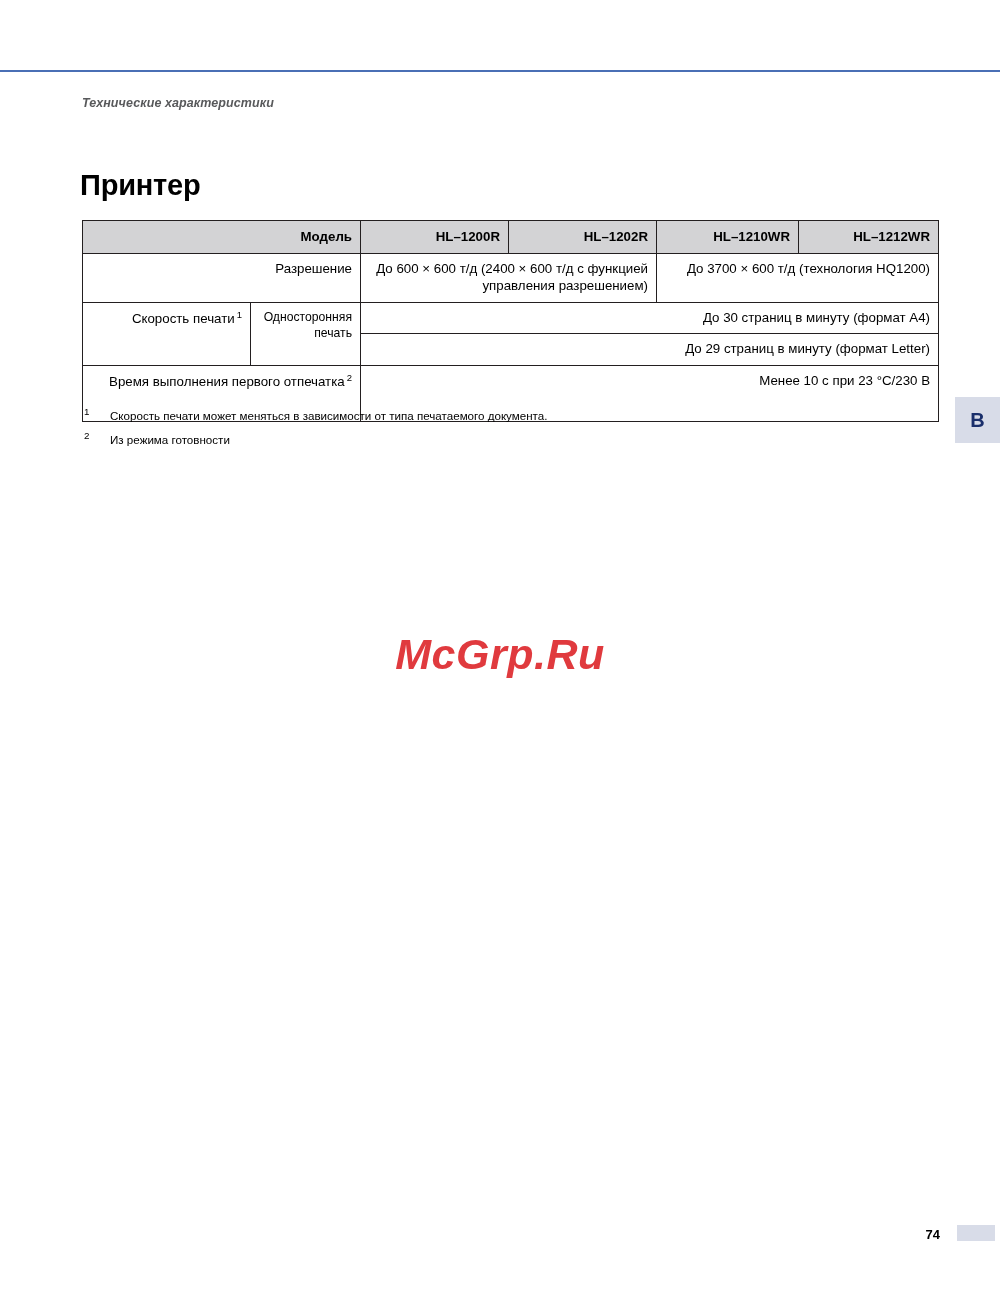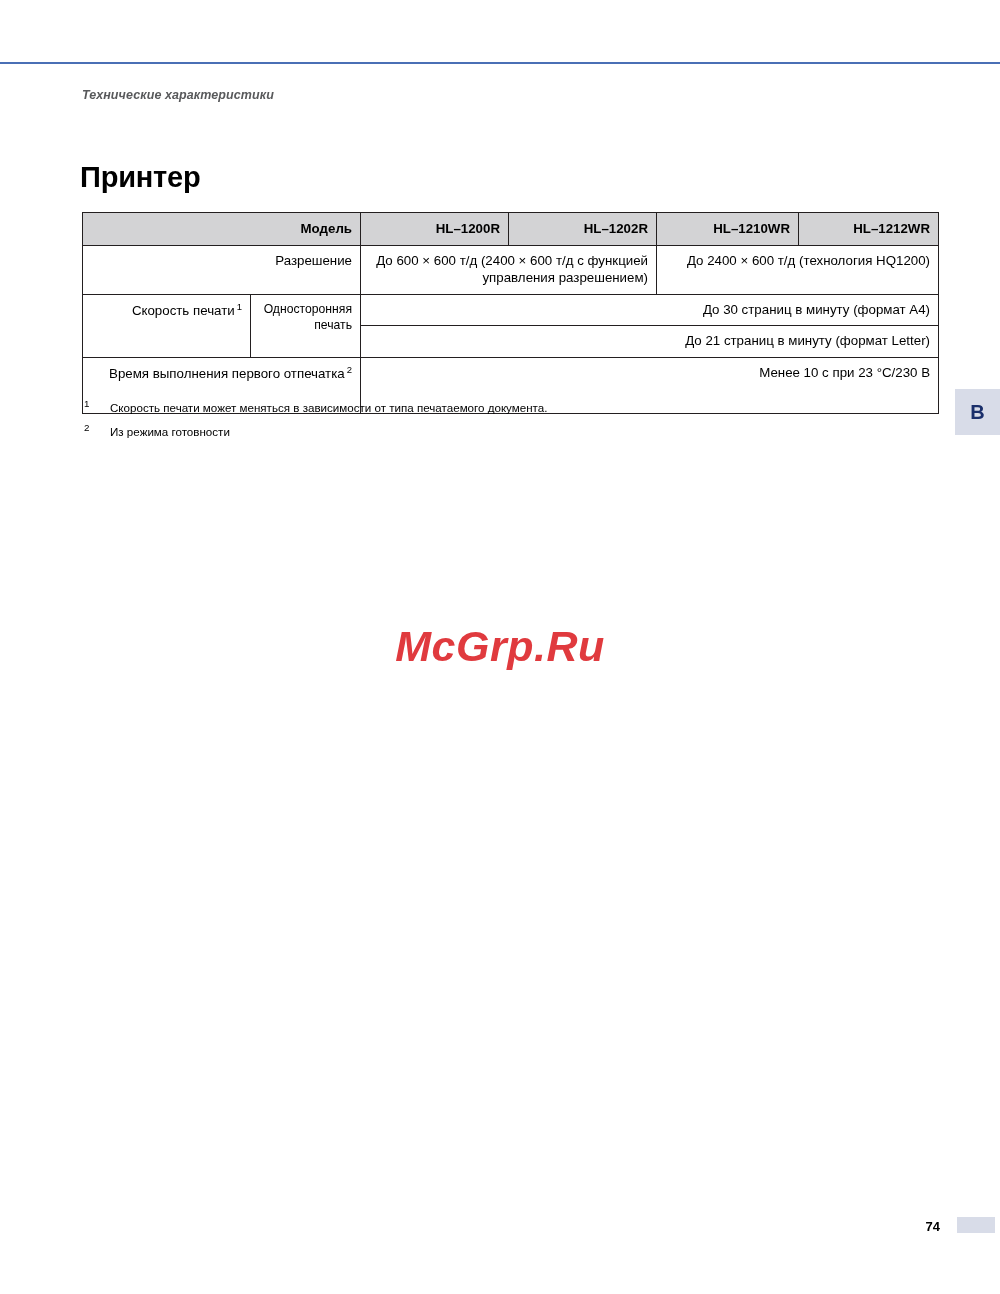--- a/index.html
+++ b/index.html
@@ -20,21 +20,21 @@
     position: absolute;
     top: 58px;
     left: 0;
     width: 1000px;
     height: 2px;
     background: #4a6fb5;
   }
 
   .page {
     position: absolute;
-    top: 4px;
+    top: 12px;
     left: 0;
     width: 1000px;
     height: 1044px;
   }
 
   .running-head {
     position: absolute;
     top: 84px;
     left: 82px;
     font-size: 12.5px;
@@ -193,29 +193,29 @@
         <td>HL–1200R</td>
         <td>HL–1202R</td>
         <td>HL–1210WR</td>
         <td>HL–1212WR</td>
       </tr>
     </thead>
     <tbody>
       <tr>
         <td class="rowhead" colspan="2">Разрешение</td>
         <td colspan="2">До 600 × 600 т/д (2400 × 600 т/д с функцией управления разрешением)</td>
-        <td colspan="2">До 2400 × 600 т/д (технология HQ1200)</td>
+        <td colspan="2">До 3700 × 600 т/д (технология HQ1200)</td>
       </tr>
       <tr>
         <td class="rowhead" rowspan="2"><span>Скорость печати</span><sup>1</sup></td>
         <td class="subhead" rowspan="2">Односторонняя печать</td>
         <td colspan="4">До 30 страниц в минуту (формат A4)</td>
       </tr>
       <tr>
-        <td colspan="4">До 21 страниц в минуту (формат Letter)</td>
+        <td colspan="4">До 29 страниц в минуту (формат Letter)</td>
       </tr>
       <tr>
         <td class="rowhead" colspan="2" style="height:42px"><span>Время выполнения первого отпечатка</span><sup>2</sup></td>
         <td colspan="4">Менее 10 с при 23 °C/230 В</td>
       </tr>
     </tbody>
   </table>
 
   <div class="footnotes">
     <div class="footnote">

